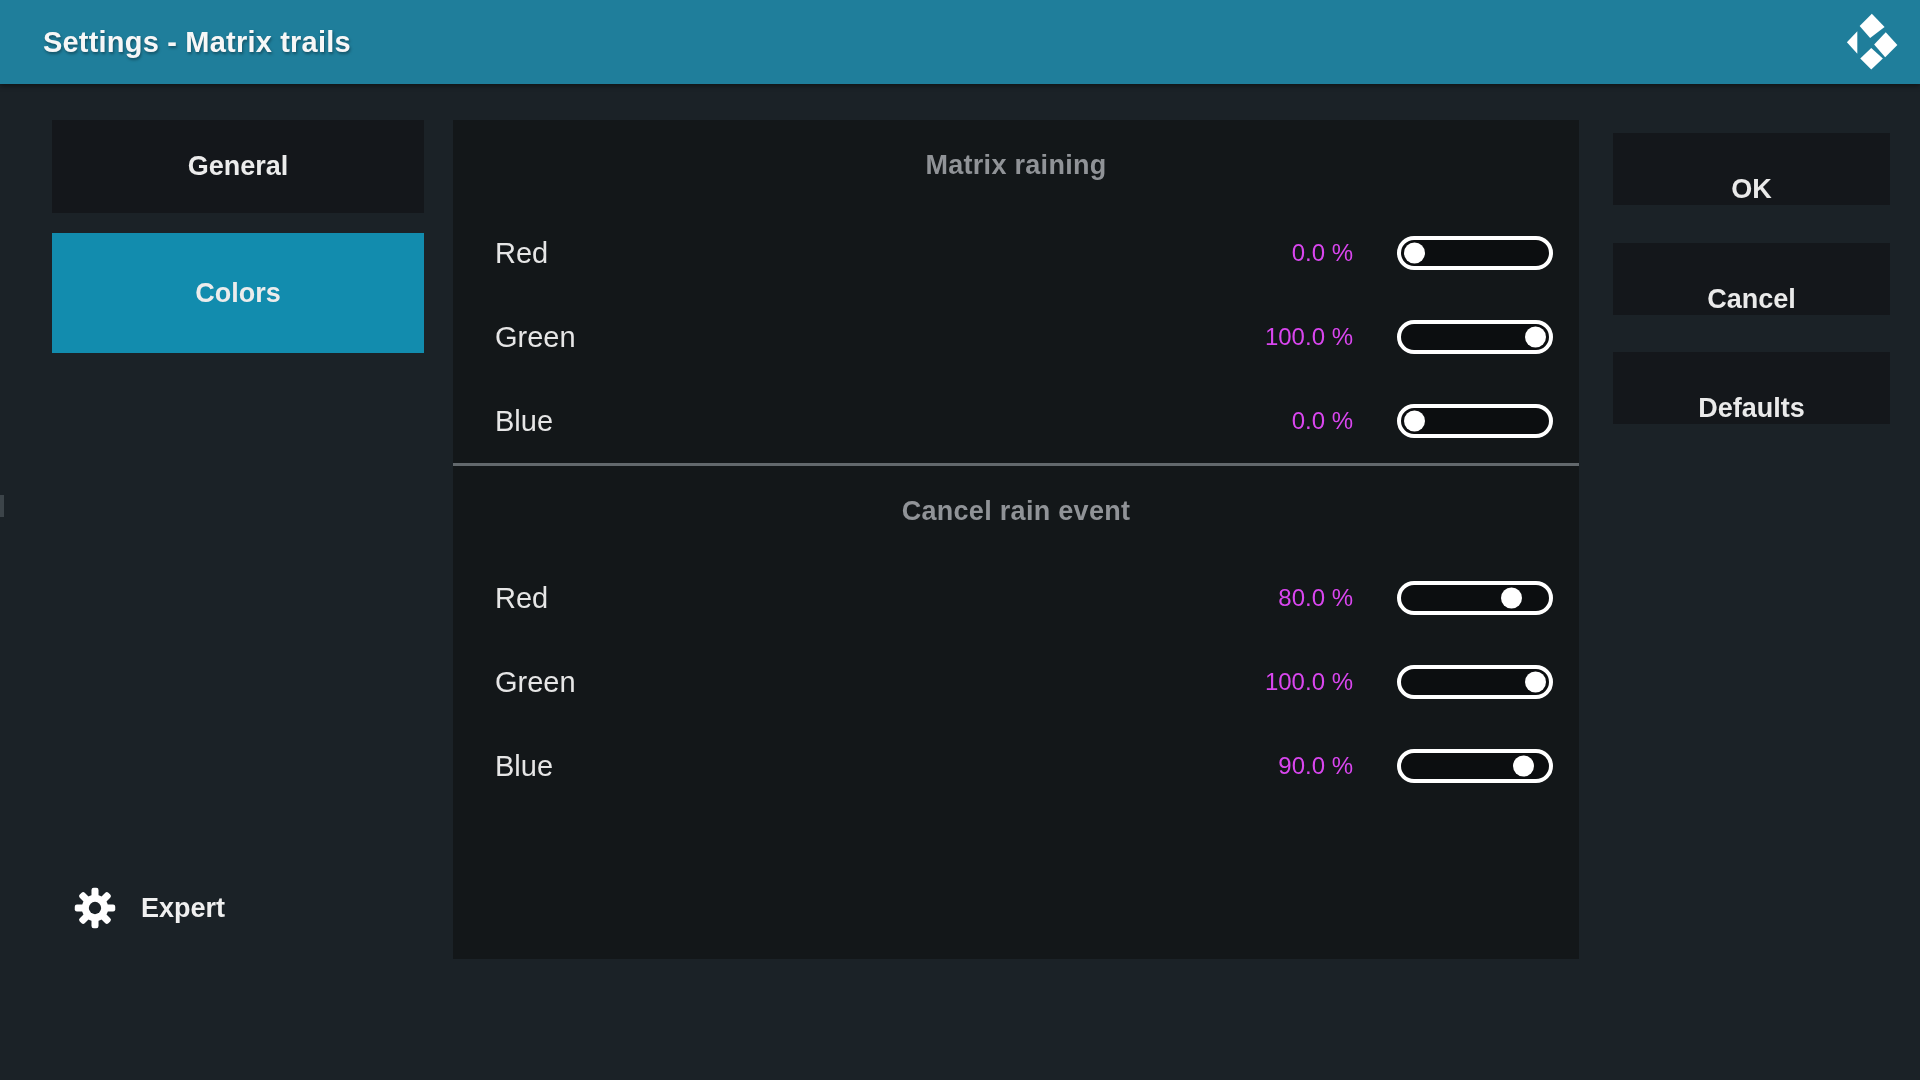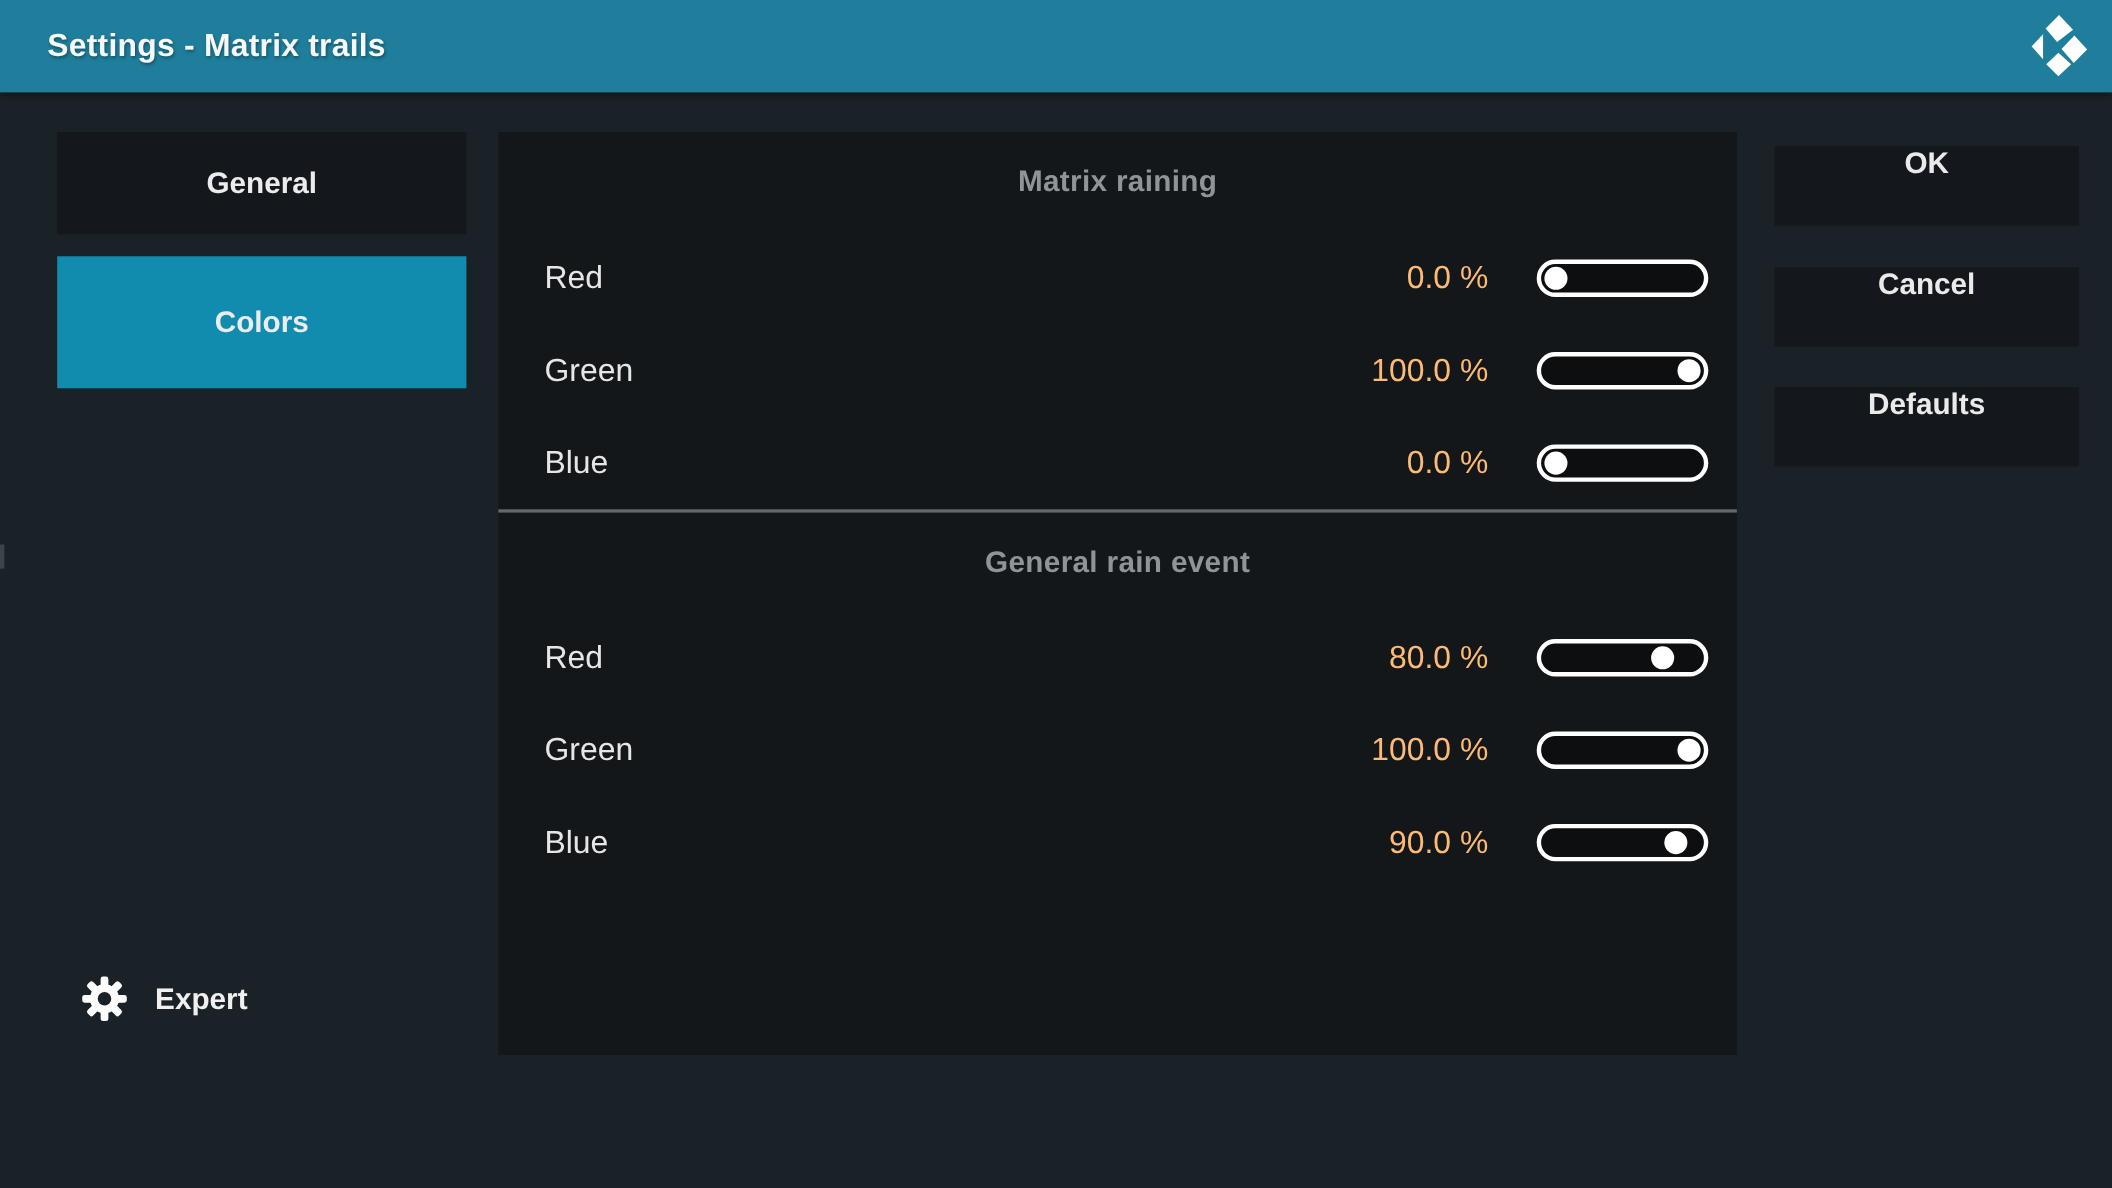--- a/index.html
+++ b/index.html
@@ -45,36 +45,36 @@
   .group-header{
     height:91px;display:flex;align-items:center;justify-content:center;
     color:var(--muted);font-size:27px;font-weight:600;letter-spacing:.3px;
   }
   .group-header.second{height:90px;}
   .setting-row{
     height:84px;display:flex;align-items:center;
     padding-left:42px;padding-right:26px;
   }
   .setting-label{flex:1;color:#e6e6e6;font-size:29px;font-weight:400;}
-  .setting-value{color:#fdba74;font-size:29px;font-weight:400;margin-right:44px;}
+  .setting-value{color:#d946ef;font-size:24px;font-weight:400;margin-right:44px;}
   .slider{
     position:relative;width:156px;height:34px;flex:0 0 156px;
     border:4px solid #ffffff;border-radius:17px;background:#0c0e10;cursor:pointer;
   }
   .slider .knob{
     position:absolute;top:50%;transform:translateY(-50%);
     width:21px;height:21px;border-radius:50%;background:var(--knob);
     left:calc(3px + 121px * var(--p,0));
   }
   .separator{height:3px;background:var(--separator);width:100%;}
   
   .action-btn{
     position:absolute;left:1613px;width:277px;height:72px;
     background:var(--button);
-    display:flex;align-items:flex-start;justify-content:center;
+    display:flex;align-items:flex-end;justify-content:center;
     color:#eaeaea;font-size:27px;font-weight:700;cursor:pointer;
   }
   .btn-ok{top:133px;}
   .btn-cancel{top:243px;}
   .btn-defaults{top:352px;}
   
   .level-toggle{
     position:absolute;left:73px;top:884px;height:48px;
     display:flex;align-items:center;gap:24px;cursor:pointer;
   }
@@ -127,21 +127,21 @@
   <div class="setting-row">
     <span class="setting-label">Blue</span>
     <span class="setting-value">0.0 %</span>
     <span class="slider" style="--p: 0;">
         <span class="knob"></span>
       </span>
   </div>
 
   <div class="separator"></div>
 
-  <div class="group-header second">General rain event</div>
+  <div class="group-header second">Cancel rain event</div>
 
   <div class="setting-row">
     <span class="setting-label">Red</span>
     <span class="setting-value">80.0 %</span>
     <span class="slider" style="--p: 0.8;">
         <span class="knob"></span>
       </span>
   </div>
 
   <div class="setting-row">

